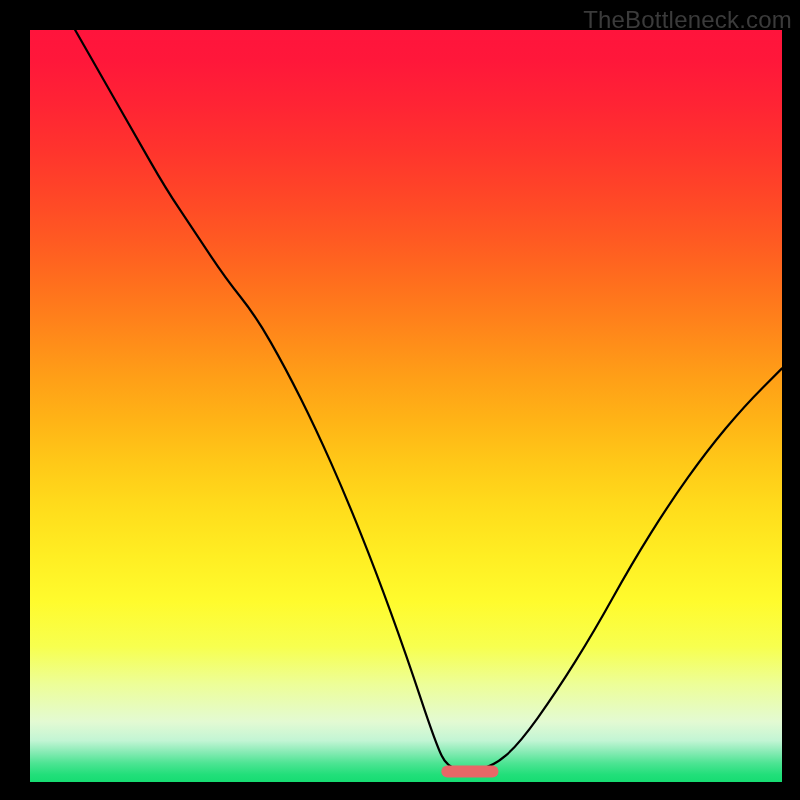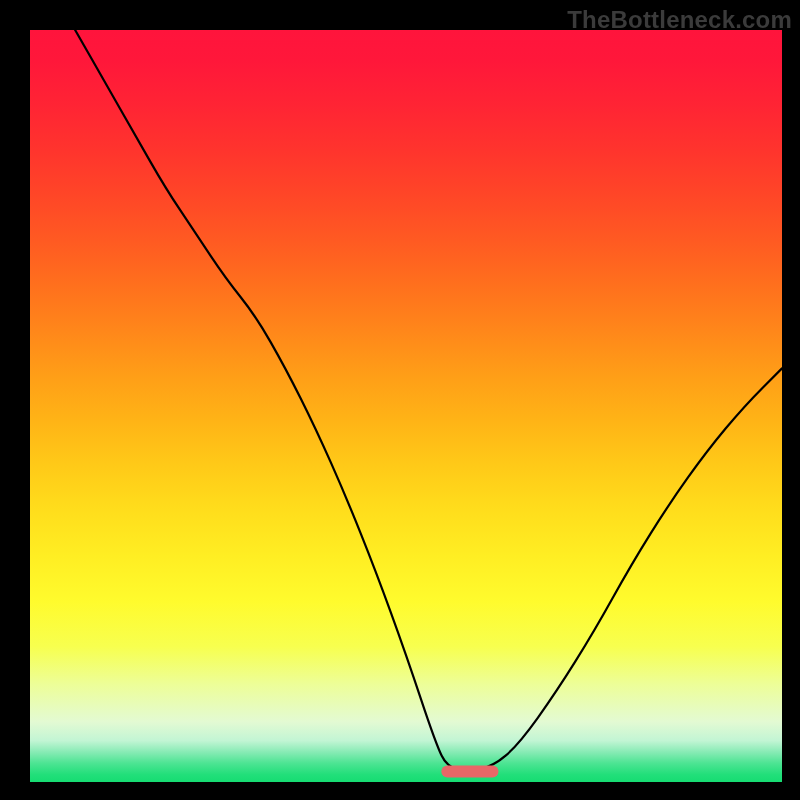--- a/index.html
+++ b/index.html
@@ -1,18 +1,18 @@
 <!DOCTYPE html>
 <html><head>
 <meta charset="utf-8">
 <style>
   * { margin: 0; padding: 0; box-sizing: border-box; }
   html, body { width: 800px; height: 800px; background: #000; font-family: Arial, Helvetica, sans-serif; }
   .stage { position: relative; width: 800px; height: 800px; background: #000; }
-  .watermark { position: absolute; top: 6px; right: 8px; color: #3b3b3b; font-size: 24px; font-weight: 700; letter-spacing: 0.2px; user-select: none; }
+  .watermark { position: absolute; top: 6px; right: 8px; color: #3b3b3b; font-size: 24px; font-weight: 400; letter-spacing: 0.2px; user-select: none; }
   .plot { position: absolute; }
 </style>
 </head>
 <body>
 
 <div class="stage">
 
   <div class="watermark">TheBottleneck.com</div>
 
   <svg class="plot" width="752" height="752" viewBox="0 0 752 752" style="left: 30px; top: 30px;">

